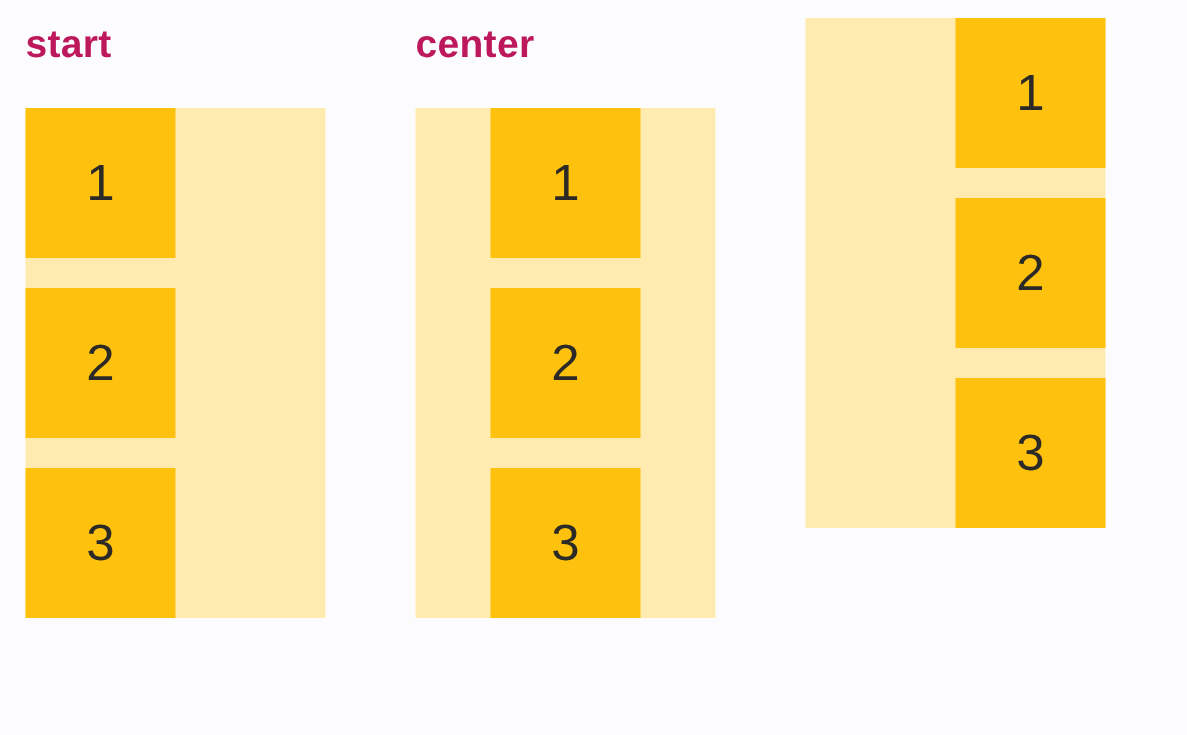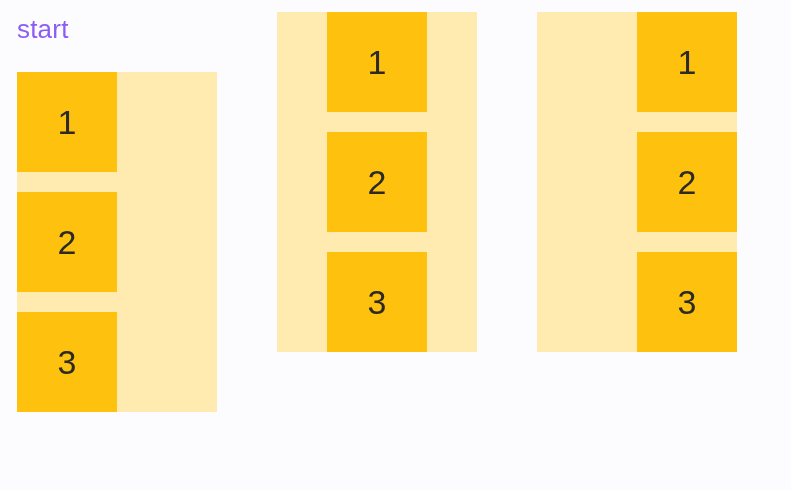--- a/index.html
+++ b/index.html
@@ -18,22 +18,22 @@
   .row {
     display: flex;
     gap: 60px;
   }
   .col {
     width: 200px;
     display: block;
   }
   .group-label {
     font-size: 26px;
-    font-weight: 400;
-    color: #8b5cf6;
+    font-weight: 700;
+    color: #be185d;
     line-height: 34px;
     height: 34px;
     margin: 0 0 26px 0;
     letter-spacing: 0.2px;
   }
   .container {
     width: 200px;
     height: 340px;
     background: #FFEBB0;
     display: flex;
@@ -62,20 +62,21 @@
   <section class="col">
     <h2 class="group-label">start</h2>
     <div class="container" data-align="start">
       <div class="item">1</div>
       <div class="item">2</div>
       <div class="item">3</div>
     </div>
   </section>
 
   <section class="col">
+    <h2 class="group-label">center</h2>
     <div class="container" data-align="center">
       <div class="item">1</div>
       <div class="item">2</div>
       <div class="item">3</div>
     </div>
   </section>
 
   <section class="col">
     <div class="container" data-align="end">
       <div class="item">1</div>

